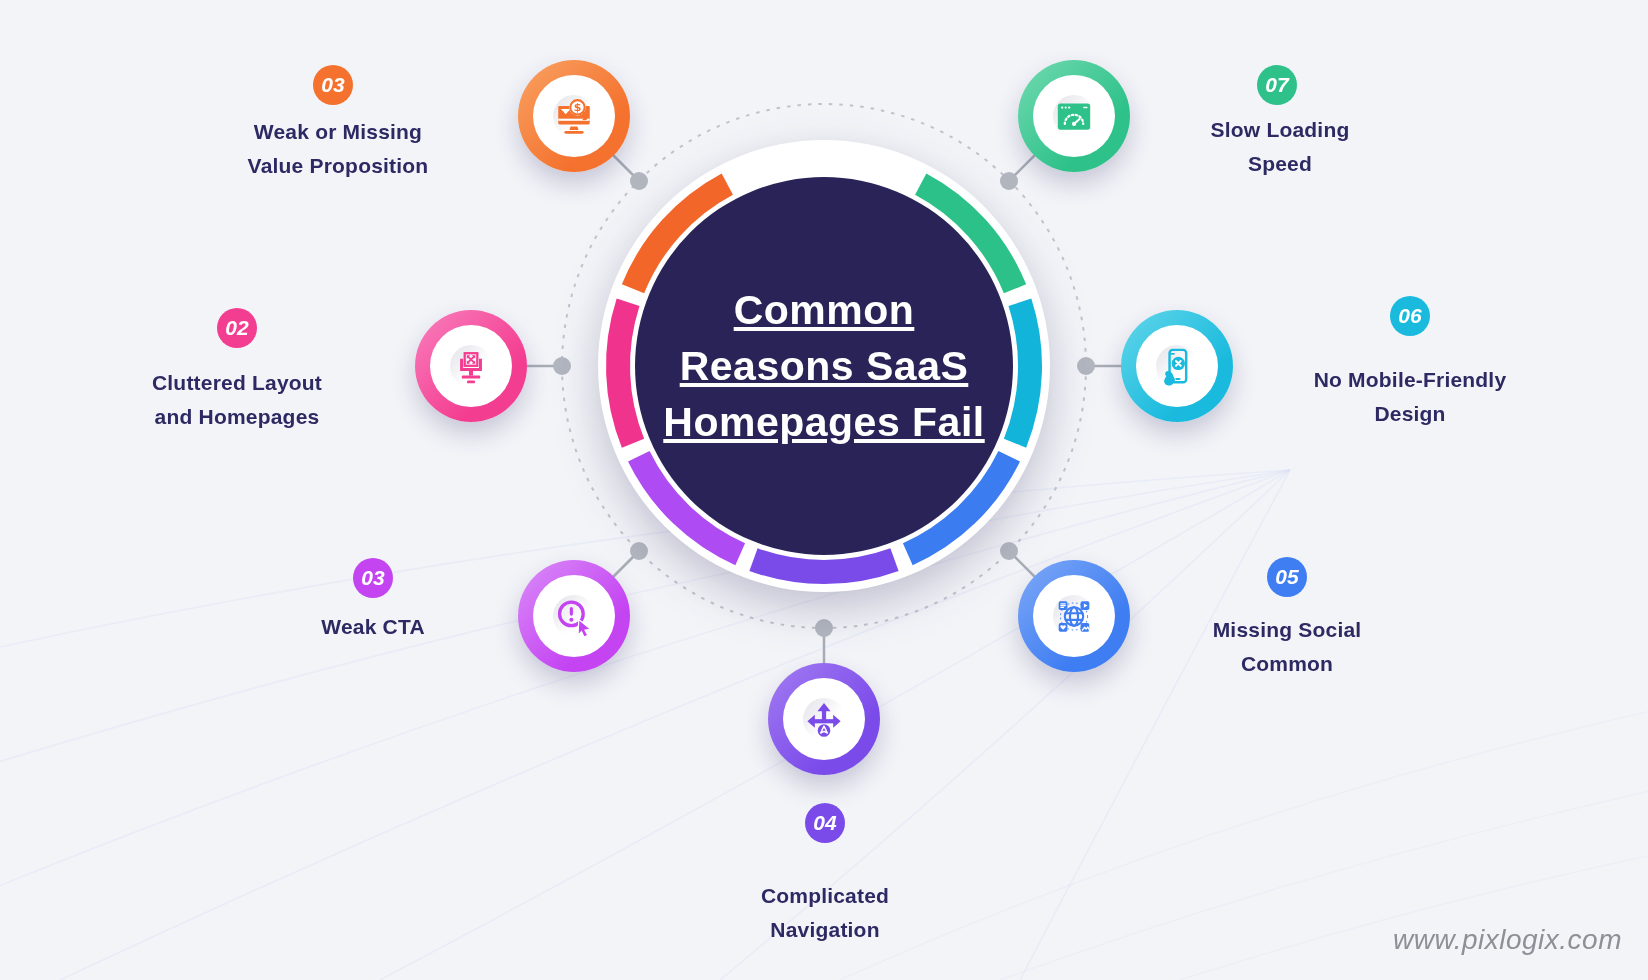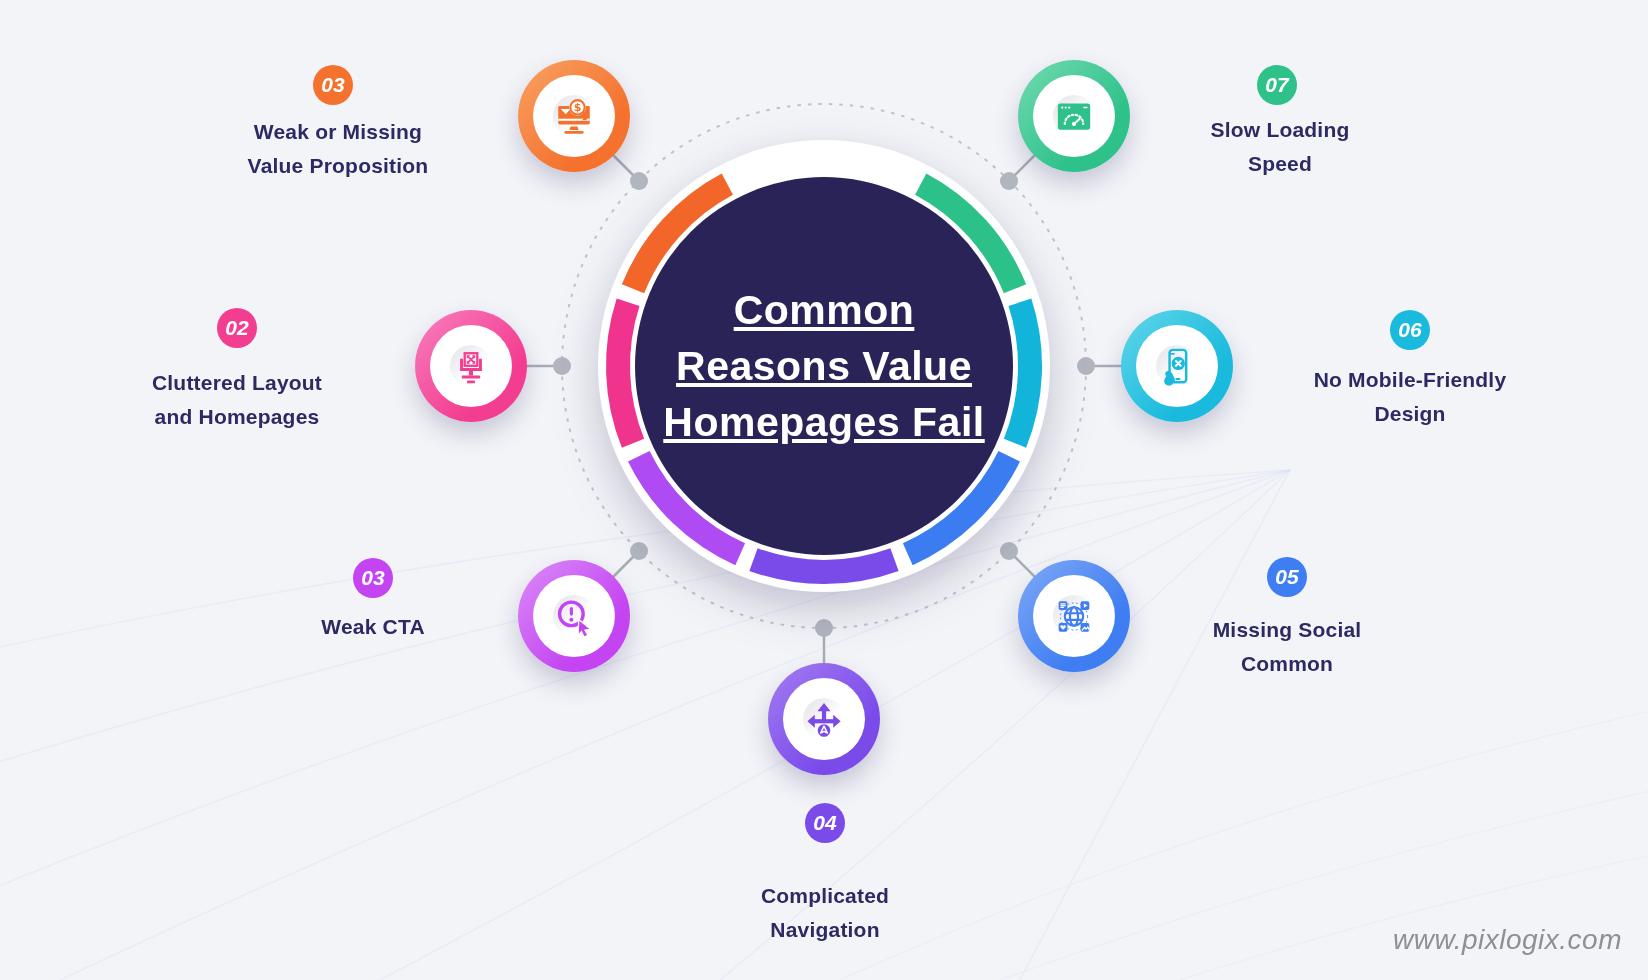--- a/index.html
+++ b/index.html
@@ -64,21 +64,21 @@
     font-size:21px;line-height:34px;letter-spacing:.2px;
   }
   .label span{display:block;}
 
   
   .i1{left:518px;top:60px}   .b1{left:313px;top:65px}   .l1{left:158px;top:115px}
   .i2{left:415px;top:310px}  .b2{left:217px;top:308px}  .l2{left:57px;top:366px}
   .i3{left:518px;top:560px}  .b3{left:353px;top:558px}  .l3{left:193px;top:610px}
   .i4{left:768px;top:663px}  .b4{left:805px;top:803px}  .l4{left:645px;top:879px}
   .i5{left:1018px;top:560px} .b5{left:1267px;top:557px} .l5{left:1107px;top:613px}
-  .i6{left:1121px;top:310px} .b6{left:1390px;top:310px} .l6{left:1230px;top:363px}
+  .i6{left:1121px;top:310px} .b6{left:1390px;top:296px} .l6{left:1230px;top:363px}
   .i7{left:1018px;top:60px}  .b7{left:1257px;top:65px}  .l7{left:1100px;top:113px}
 
   .watermark{
     position:absolute;right:26px;bottom:24px;
     font-size:28px;font-style:italic;color:var(--wm,#8c9097);
     letter-spacing:.5px;
   }
 </style>
 </head>
 <body>
@@ -128,21 +128,21 @@
       <path class="ring-seg" d="M 740.2 554.2 A 206 206 0 0 1 638.8 456.3" stroke="#ae4bf2"></path>
       <path class="ring-seg" d="M 633.0 443.2 A 206 206 0 0 1 628.1 302.3" stroke="#f0338c"></path>
       <path class="ring-seg" d="M 633.0 288.8 A 206 206 0 0 1 727.3 184.1" stroke="#f2662a"></path>
     </g>
 
     <circle class="disc-navy" cx="824" cy="366" r="189" fill="#2a2357"></circle>
   </svg>
 
   <div class="title">
     <span>Common</span>
-    <span>Reasons Value</span>
+    <span>Reasons SaaS</span>
     <span>Homepages Fail</span>
   </div>
 
   <div class="item" style="--c: #f4722e; --cl: #f9a263;">
     <div class="icon-ring i1">
       <div class="icon-gap">
         <div class="icon-disc">
           <svg class="icon-art" viewBox="0 0 48 48">
             <rect class="fl" x="6" y="12" width="36" height="21" rx="1.5"></rect>
             <rect class="wf" x="6" y="26.5" width="36" height="2.4"></rect>

